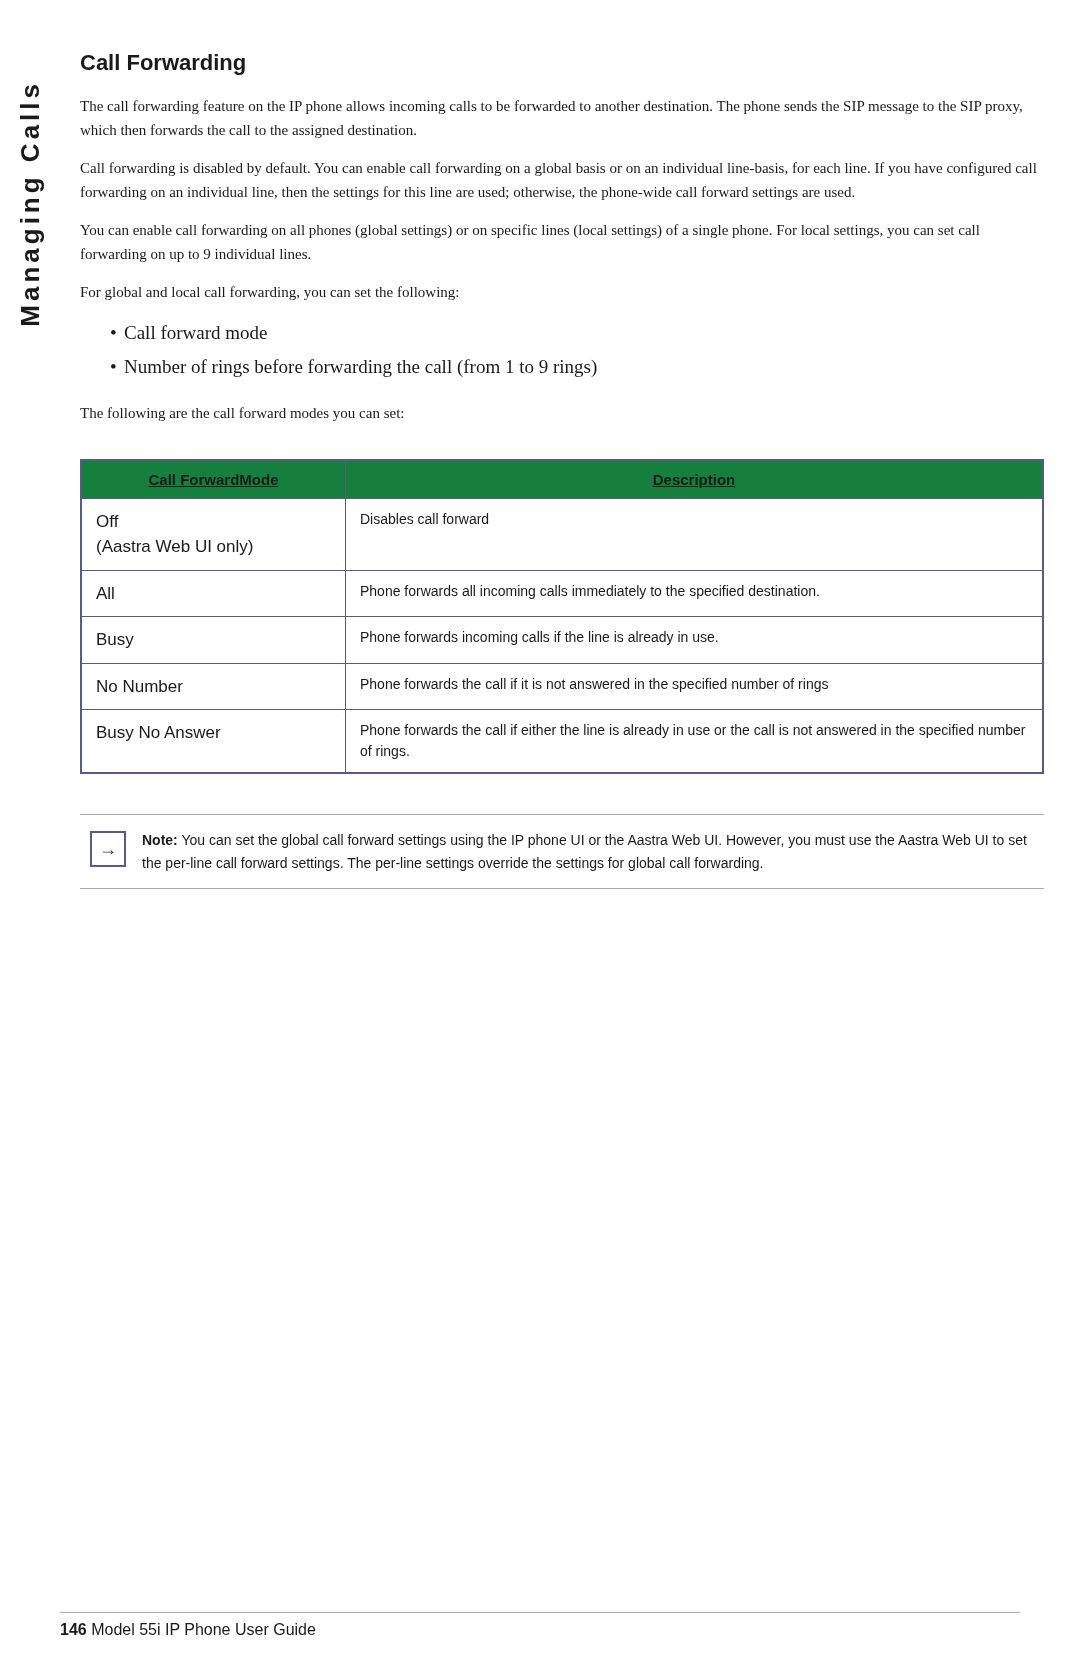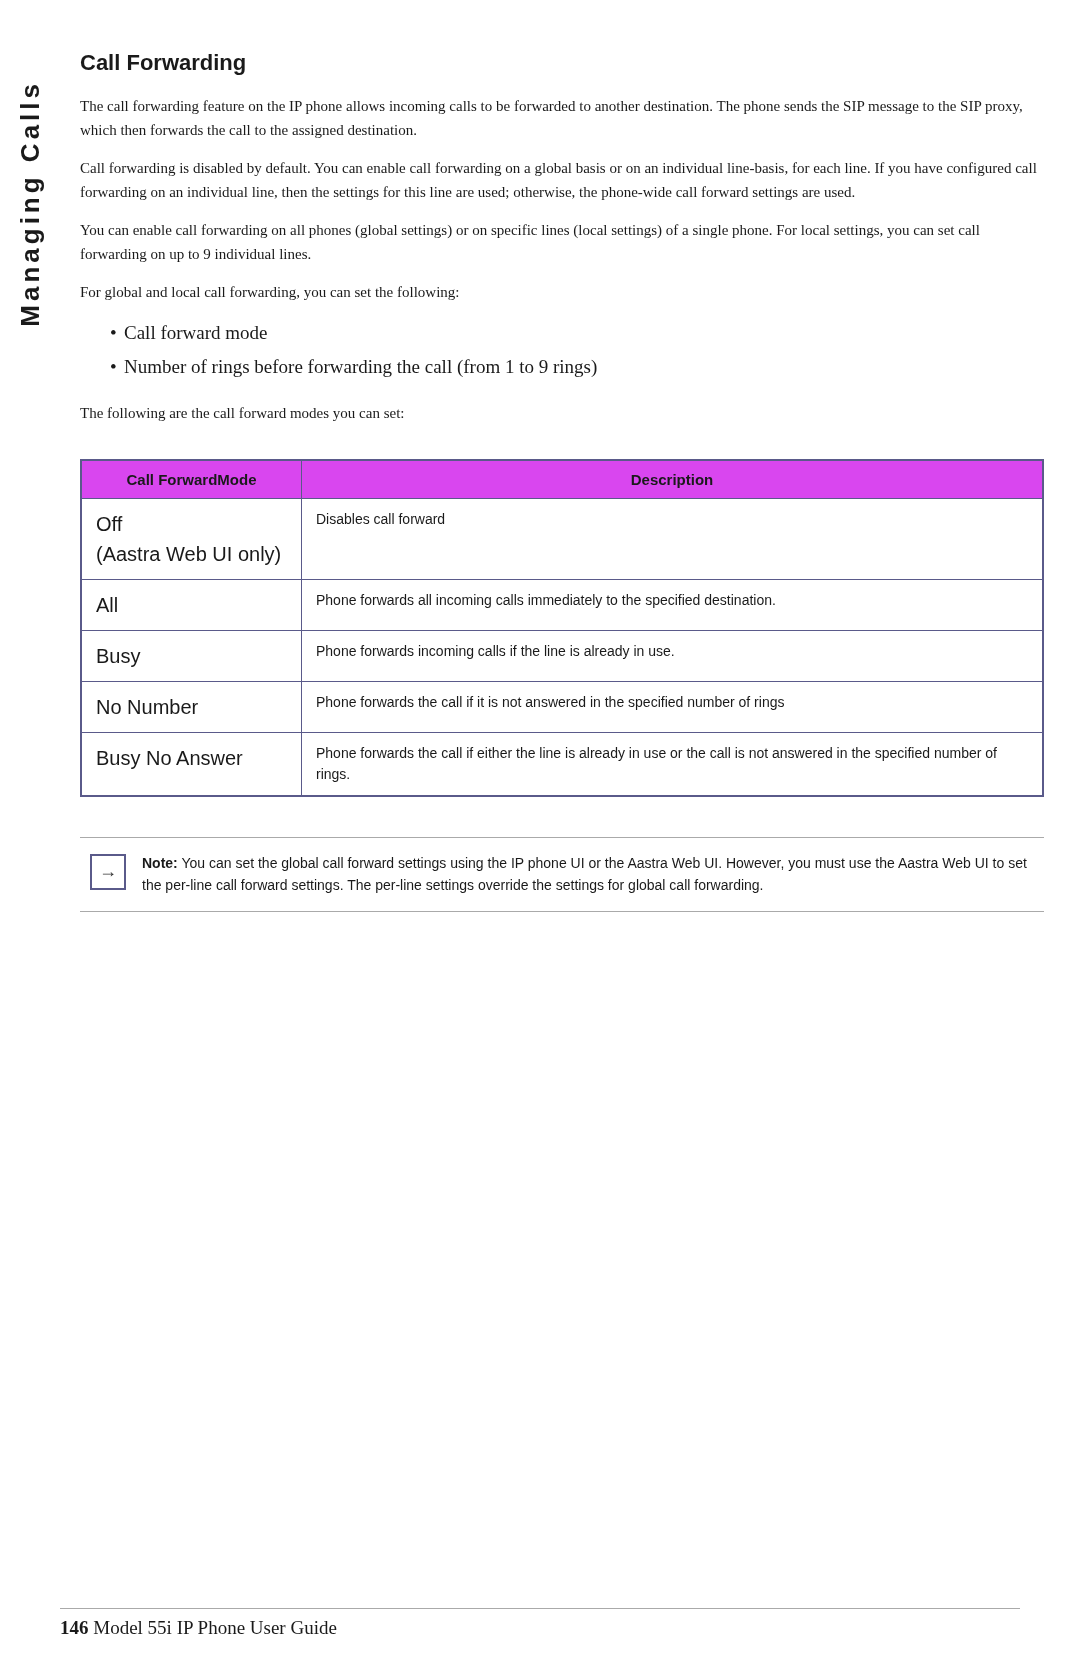--- a/index.html
+++ b/index.html
@@ -86,43 +86,44 @@
       margin: 20px 0 30px 0;
       border: 1.5px solid #5a5a8a;
     }
 
     table {
       width: 100%;
       border-collapse: collapse;
     }
 
     table thead tr th {
-      background-color: #d946ef;
+      background-color: #15803d;
       border: 1.5px solid #5a5a8a;
       padding: 10px 14px;
       text-align: center;
       font-family: Arial, sans-serif;
       font-size: 15px;
       font-weight: bold;
       color: #1a1a1a;
+      text-decoration: underline;
     }
 
     table tbody tr td {
       border: 1px solid #5a5a8a;
       padding: 10px 14px;
       font-size: 15px;
       line-height: 1.5;
       vertical-align: top;
       color: #1a1a1a;
     }
 
     table tbody tr td:first-child {
       font-family: Arial, sans-serif;
-      font-size: 20px;
-      width: 220px;
+      font-size: 17px;
+      width: 264px;
     }
 
     table tbody tr td:last-child {
       font-family: Arial, sans-serif;
       font-size: 14px;
     }
 
     .note-box {
       border-top: 1.5px solid #aaaaaa;
       border-bottom: 1.5px solid #aaaaaa;
@@ -163,22 +164,22 @@
       bottom: 30px;
       left: 60px;
       right: 60px;
       border-top: 1.5px solid #aaaaaa;
       padding-top: 8px;
       display: flex;
       align-items: center;
     }
 
     .footer-text {
-      font-size: 19px;
-      font-family: Liberation Serif, serif;
+      font-size: 16px;
+      font-family: Liberation Sans, sans-serif;
       color: #1a1a1a;
     }
 
     .footer-text strong {
       font-weight: bold;
     }
   </style>
 </head>
 <body>
 

